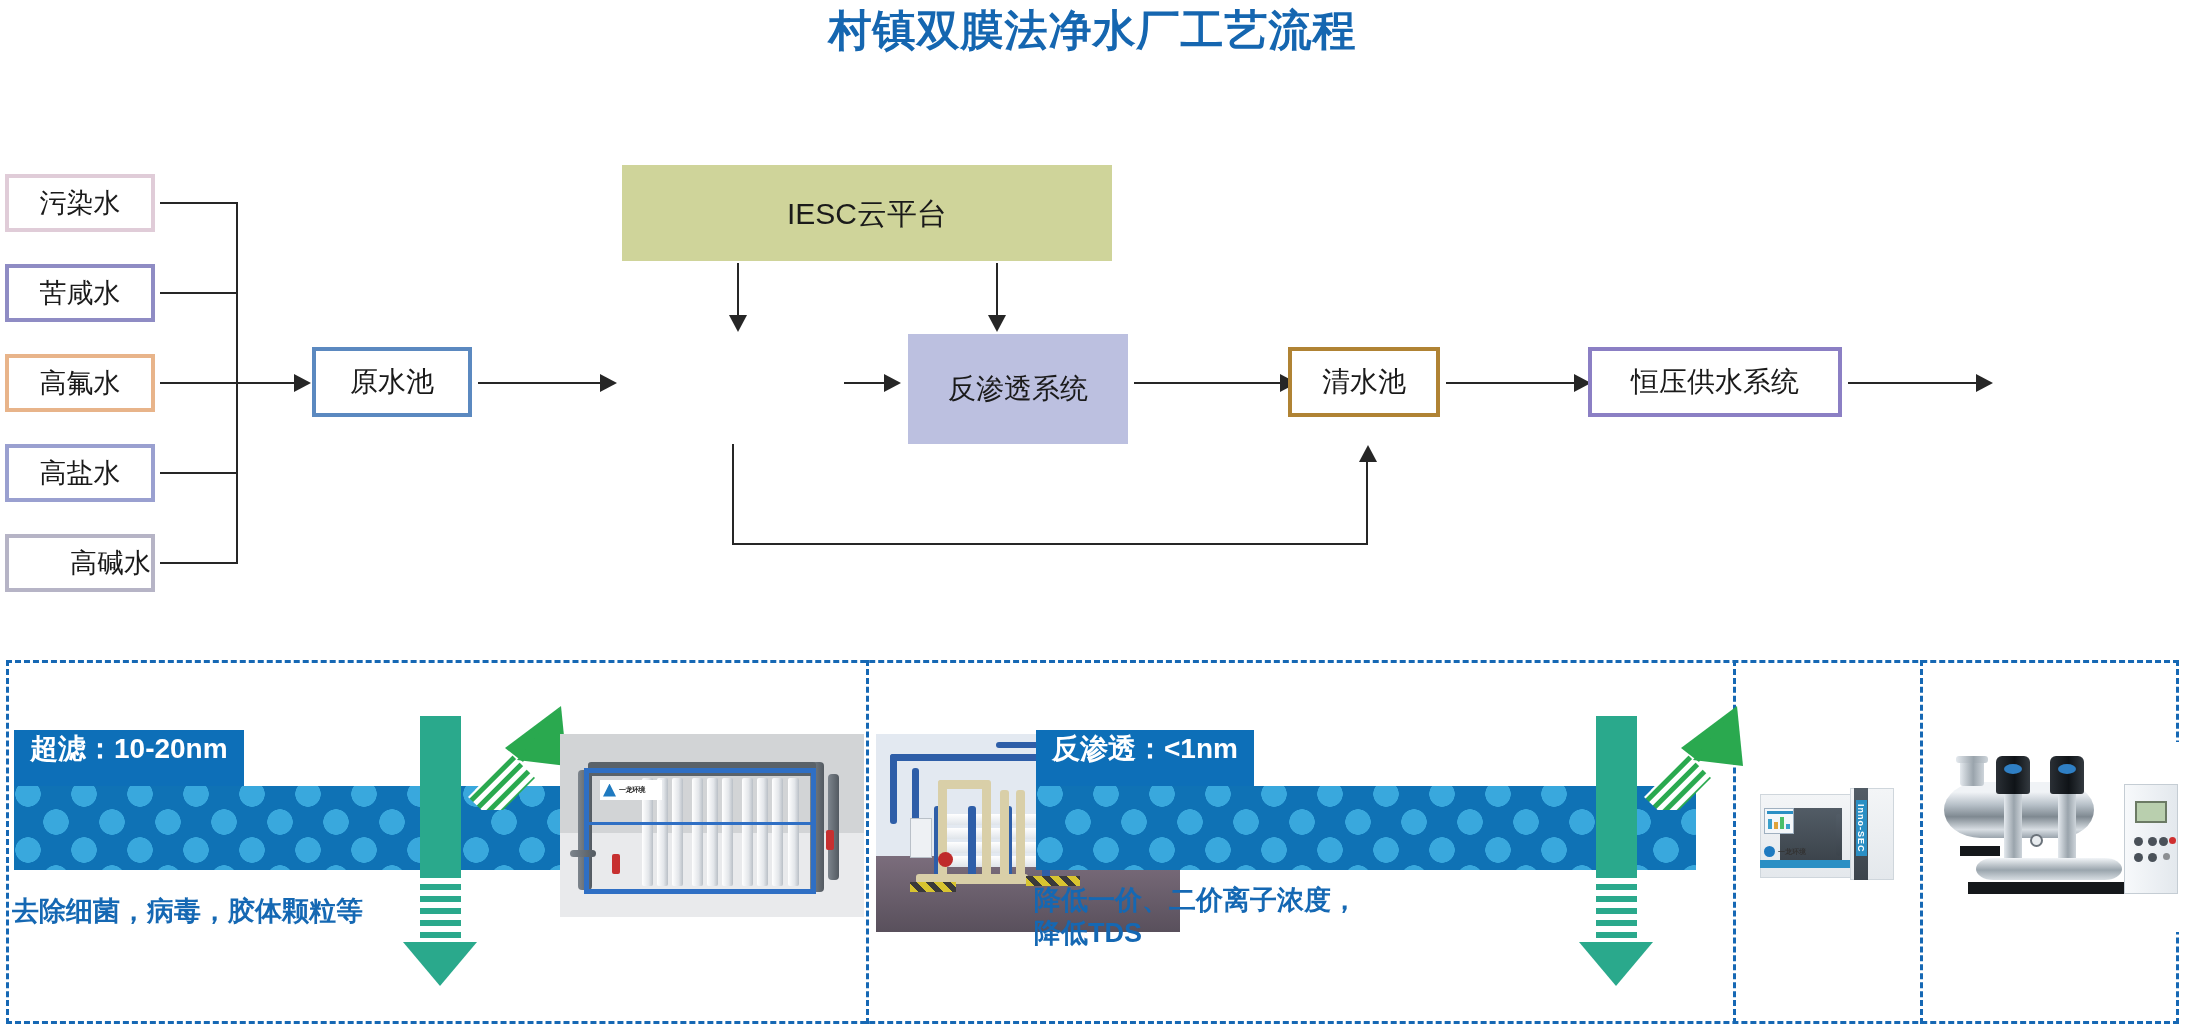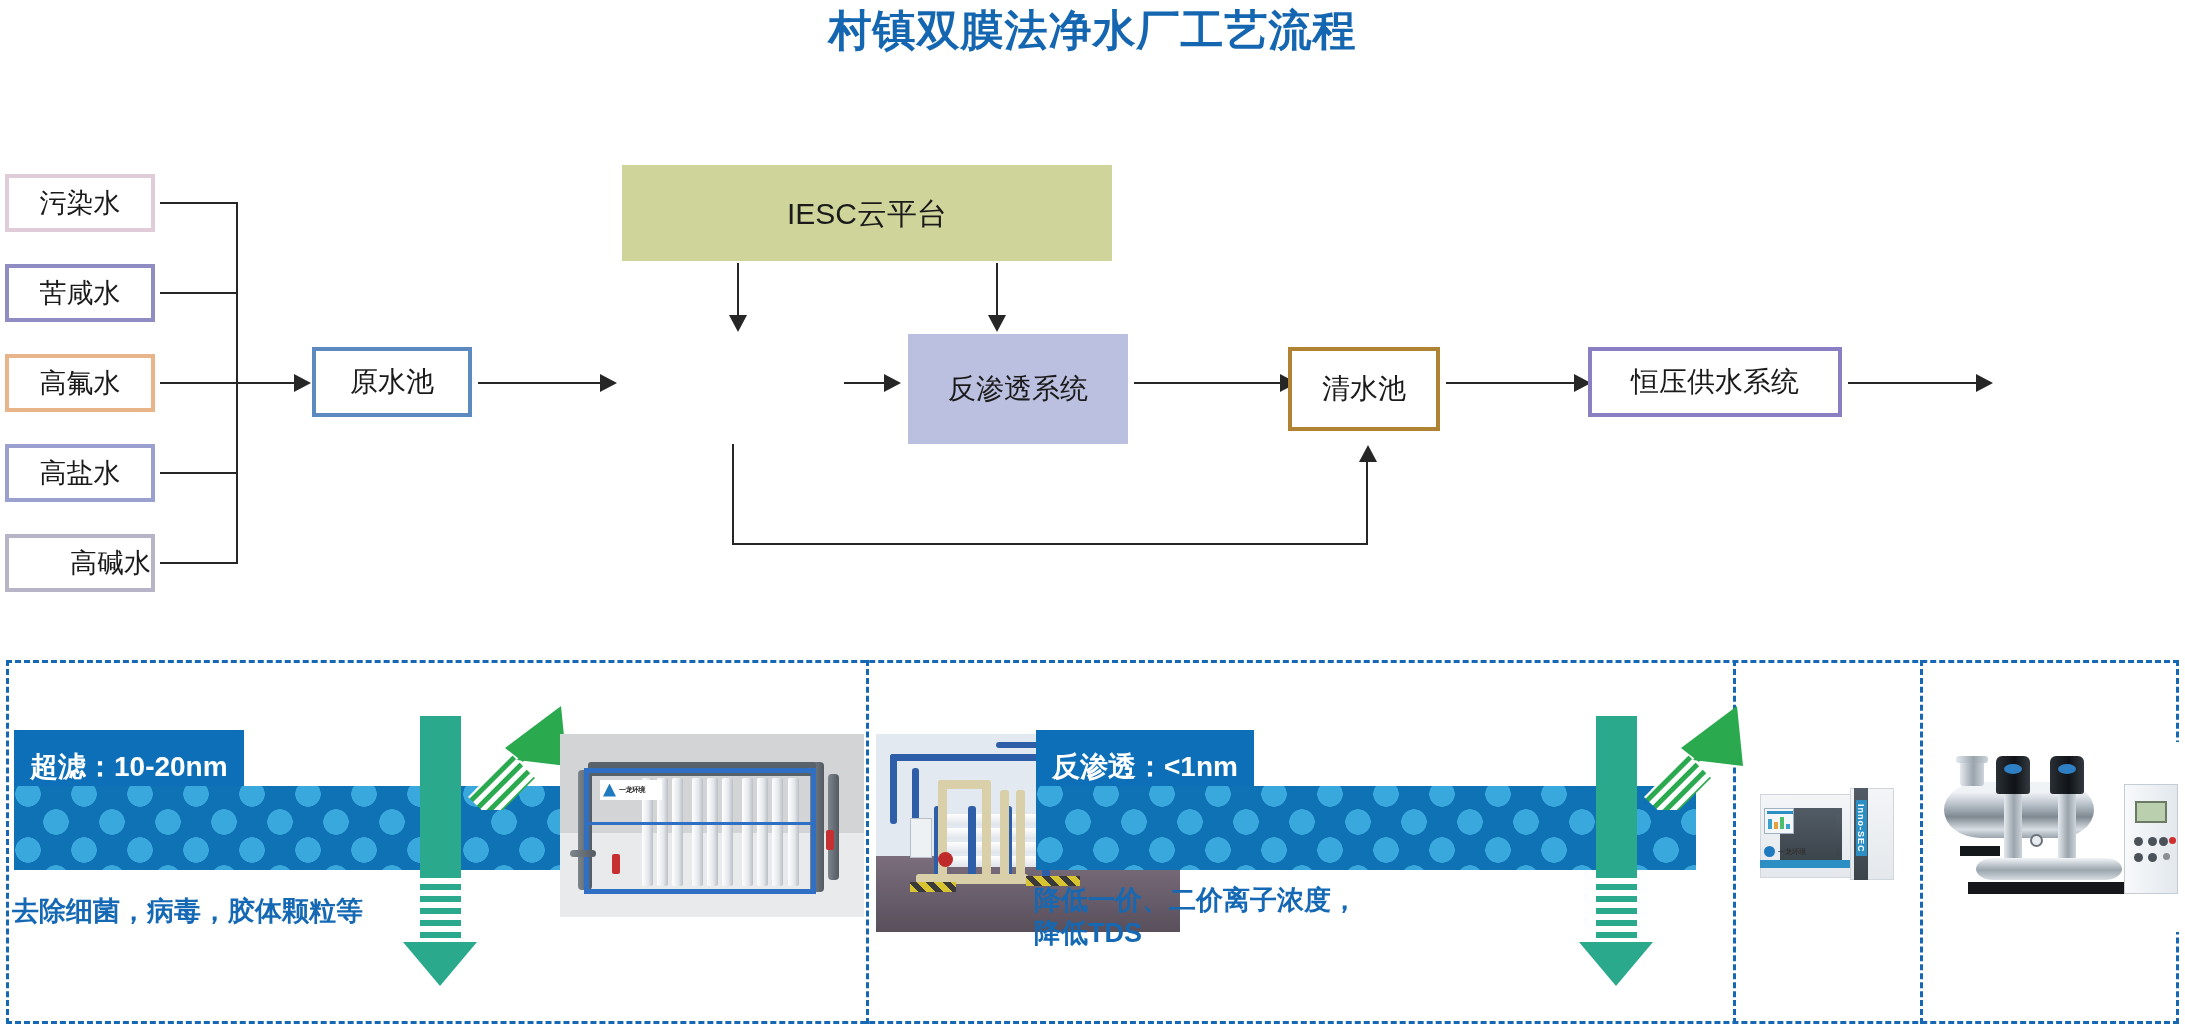--- a/index.html
+++ b/index.html
@@ -55,21 +55,21 @@
   
   .panelwrap { position: absolute; left: 6px; top: 660px; width: 2173px; height: 364px;
     border: 3px dashed #1668b4; }
   .vdash { position: absolute; top: 660px; height: 364px; width: 0;
     border-left: 3px dashed #1668b4; }
 
   
   .memb-label {
     position: absolute; background: #0d6fb8; color: #ffffff;
     font-size: 28px; font-weight: bold;
-    display: flex; align-items: flex-end; padding: 0 16px;
+    display: flex; align-items: flex-start; padding: 0 16px;
     white-space: nowrap;
   }
   .membrane {
     position: absolute;
     background-color: #0f72b5;
     background-image:
       radial-gradient(circle at 14px 14px, #39a8dd 12.5px, rgba(57,168,221,0) 13px),
       radial-gradient(circle at 42px 42px, #39a8dd 12.5px, rgba(57,168,221,0) 13px);
     background-size: 56px 56px, 56px 56px;
     background-position: 0 -6px, 0 -6px;
@@ -202,21 +202,21 @@
   <div class="hline" style="left:844px; top:382px; width:42px;"></div>
   <div class="arrowR" style="left:884px; top:374px;"></div>
 
   <div class="node filled" style="left:908px; top:334px; width:220px; height:110px;">
     <span>反渗透系统</span>
   </div>
 
   <div class="hline" style="left:1134px; top:382px; width:148px;"></div>
   <div class="arrowR" style="left:1280px; top:374px;"></div>
 
-  <div class="node" style="left:1288px; top:347px; width:152px; height:84px; border:4px solid #b08334;">
+  <div class="node" style="left:1288px; top:347px; width:152px; height:70px; border:4px solid #b08334;">
     <span>清水池</span>
   </div>
 
   <div class="hline" style="left:1446px; top:382px; width:130px;"></div>
   <div class="arrowR" style="left:1574px; top:374px;"></div>
 
   <div class="node" style="left:1588px; top:347px; width:254px; height:70px; border:4px solid #8b7fc4;">
     <span>恒压供水系统</span>
   </div>
 

